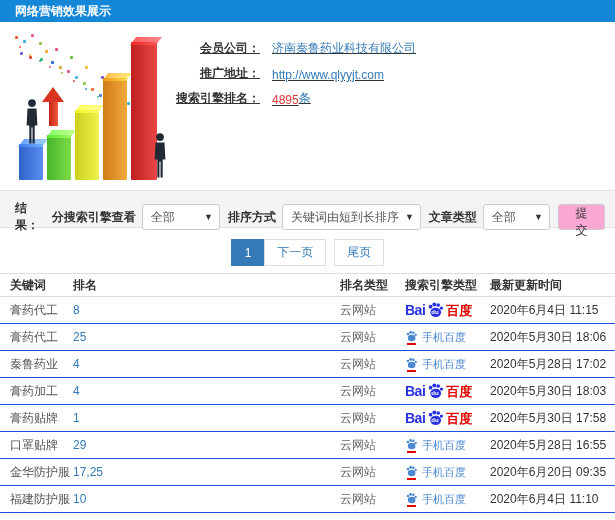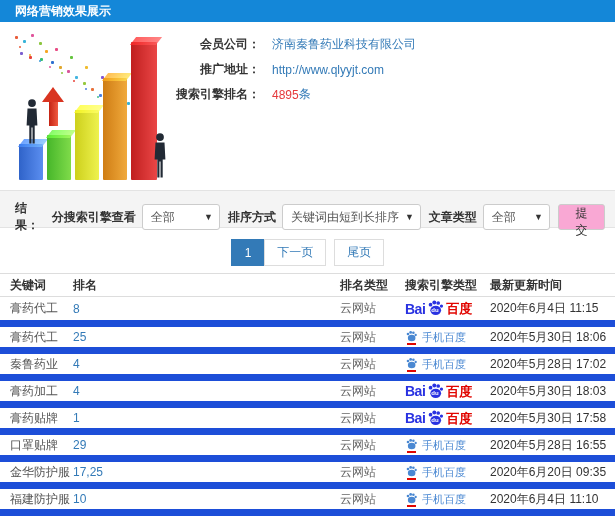--- a/index.html
+++ b/index.html
@@ -39,21 +39,21 @@
   .arrow-head { position:absolute; left:37px; bottom:82px; width:0; height:0;
                 border-left:11px solid transparent; border-right:11px solid transparent;
                 border-bottom:15px solid #d93420; }
   .man { position:absolute; width:18px; height:48px; }
   .man1 { left:18px; bottom:38px; }
   .man2 { left:146px; bottom:4px; }
   .man svg { width:100%; height:100%; fill:#222a35; }
 
   
   .info-fields { position:absolute; left:168px; top:10px; width:440px; }
-  .info-row { display:flex; align-items:center; height:25px; }
+  .info-row { display:flex; align-items:flex-end; height:25px;text-decoration:underline; }
   .info-label { width:92px; text-align:right; color:#333; font-weight:bold; flex:none; }
   .info-value { margin-left:12px; color:#333; }
   .link { color:var(--link,#337ab7); text-decoration:none; cursor:pointer; }
   .count-red { color:var(--count,#e4393c); margin-left:12px; }
   .count-unit { color:var(--link,#337ab7); cursor:pointer; }
 
   
   .filterbar { height:38px; background:#f4f4f4; border-top:1px solid #e3e3e3; border-bottom:1px solid #e3e3e3;
                display:flex; align-items:center; padding:16px 10px 0 15px; }
   .result-label { font-weight:bold; color:#333; margin-right:auto; }
@@ -74,21 +74,21 @@
   .page-active { background:var(--link,#337ab7); border-color:var(--link,#337ab7); color:#fff; padding:0 13px; }
   .page-next { margin-left:-1px; }
   .page-last { margin-left:8px; }
 
   
   .rank-table { width:615px; border-collapse:collapse; table-layout:fixed; border-top:1px solid #ddd; }
   .rank-table col:nth-child(1){ width:73px; } .rank-table col:nth-child(2){ width:267px; }
   .rank-table col:nth-child(3){ width:65px; } .rank-table col:nth-child(4){ width:85px; }
   .rank-table col:nth-child(5){ width:125px; }
   .rank-table th { height:23px; text-align:left; font-weight:bold; color:#333; border-bottom:1px solid #ddd; }
-  .rank-table td { height:27px; border-bottom:7px solid #1d4ed8; vertical-align:middle; overflow:hidden; white-space:nowrap; }
+  .rank-table td { height:27px; border-bottom:1px solid #1d4ed8; vertical-align:middle; overflow:hidden; white-space:nowrap; }
   .rank-table th:first-child, .rank-table td:first-child { padding-left:10px; }
   .cell-keyword { color:#555; }
   .cell-rank a { color:var(--link,#337ab7); text-decoration:none; cursor:pointer; }
   .cell-type { color:#666; }
   .cell-time { color:#333; }
 
   
   .logo-baidu { display:inline-flex; align-items:center; line-height:1; }
   .logo-baidu .bai { font-weight:bold; font-size:14px; color:var(--bblue,#2932e1); letter-spacing:-.5px; }
   .logo-baidu .paw { width:19px; height:17px; margin:0 1px; position:relative; top:-1px; }

